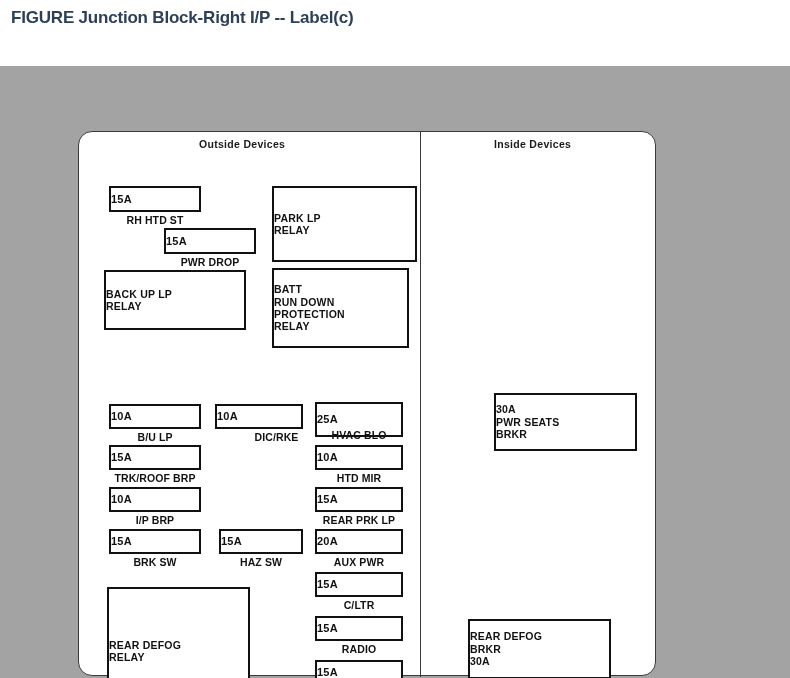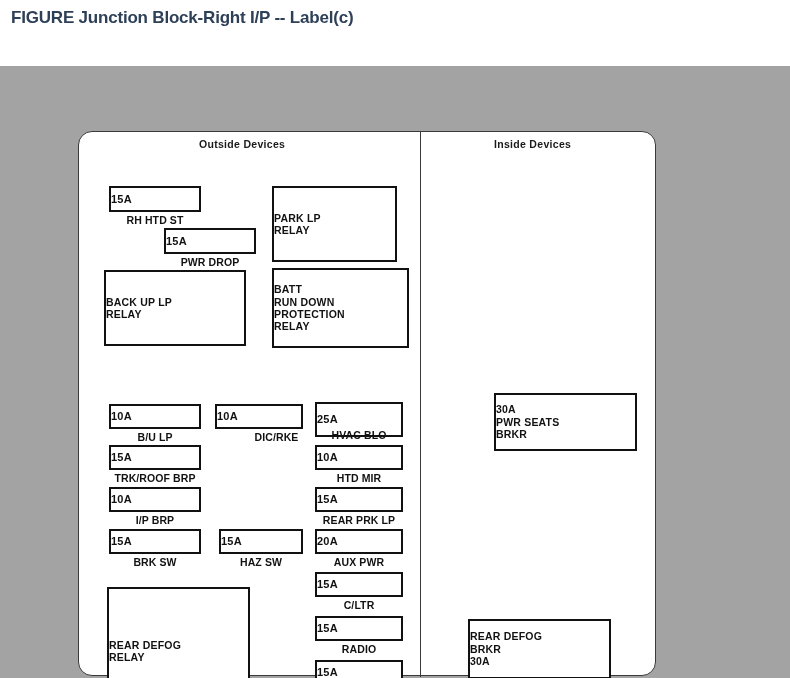--- a/index.html
+++ b/index.html
@@ -121,25 +121,25 @@
 
     <div id="components-layer">
         <div class="comp fuse" style="left: 30px; top: 54px; width: 92px; height: 26px;">
           <span class="cline">15A</span>
         </div>
         <div class="caption" style="left: 76px; top: 82px;">RH HTD ST</div>
         <div class="comp fuse" style="left: 85px; top: 96px; width: 92px; height: 26px;">
           <span class="cline">15A</span>
         </div>
         <div class="caption" style="left: 131px; top: 124px;">PWR DROP</div>
-        <div class="comp relay" style="left: 193px; top: 54px; width: 125px; height: 76px;">
+        <div class="comp relay" style="left: 193px; top: 54px; width: 145px; height: 76px;">
           <span class="cline">PARK LP</span>
           <span class="cline">RELAY</span>
         </div>
-        <div class="comp relay" style="left: 25px; top: 138px; width: 142px; height: 76px;">
+        <div class="comp relay" style="left: 25px; top: 138px; width: 142px; height: 60px;">
           <span class="cline">BACK UP LP</span>
           <span class="cline">RELAY</span>
         </div>
         <div class="comp relay" style="left: 193px; top: 136px; width: 137px; height: 80px;">
           <span class="cline">BATT</span>
           <span class="cline">RUN DOWN</span>
           <span class="cline">PROTECTION</span>
           <span class="cline">RELAY</span>
         </div>
         <div class="comp fuse" style="left: 30px; top: 272px; width: 92px; height: 25px;">

